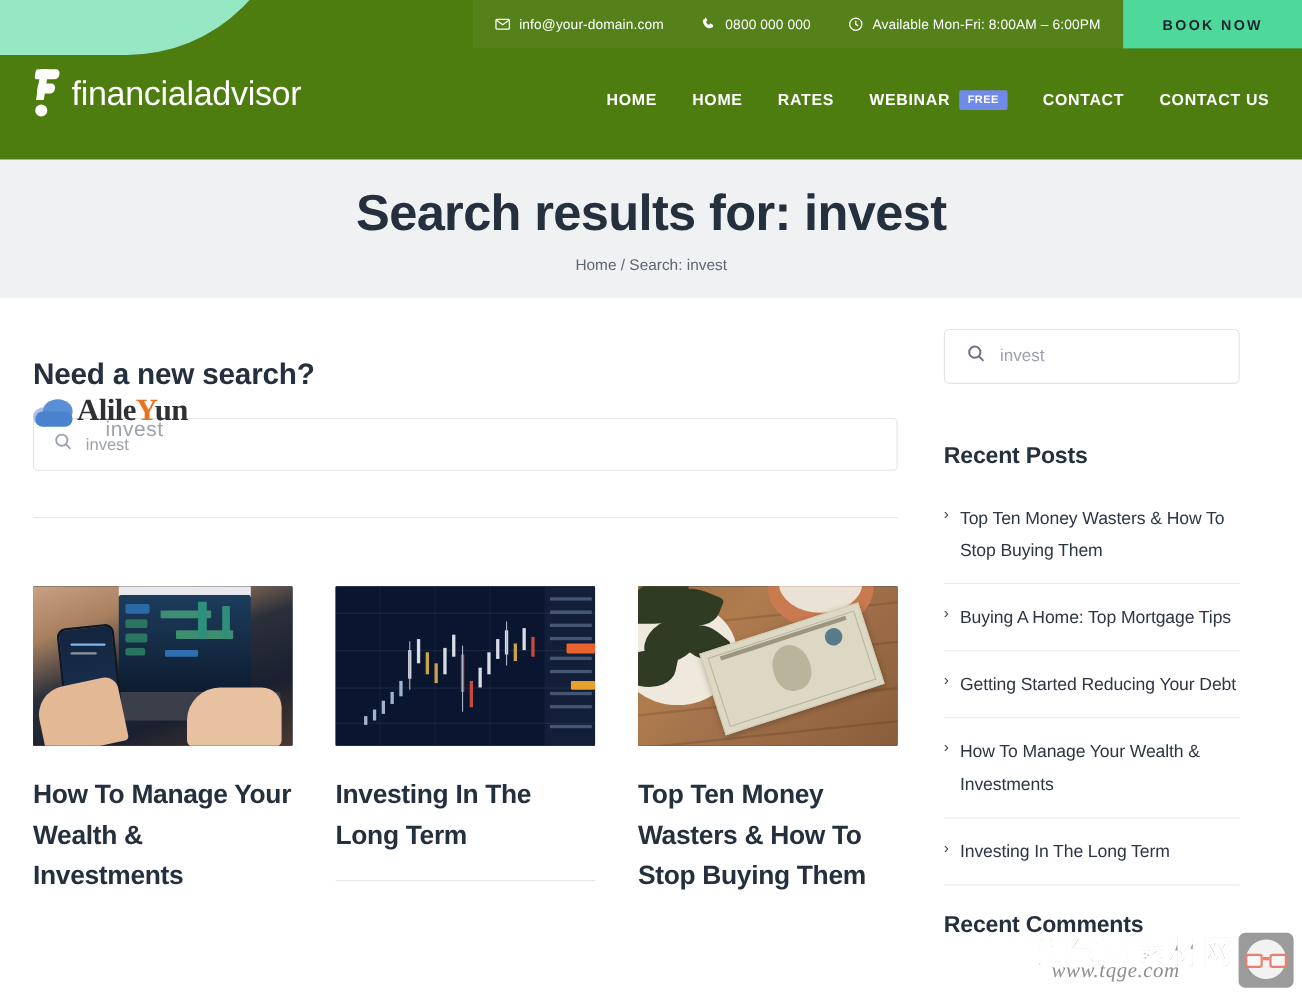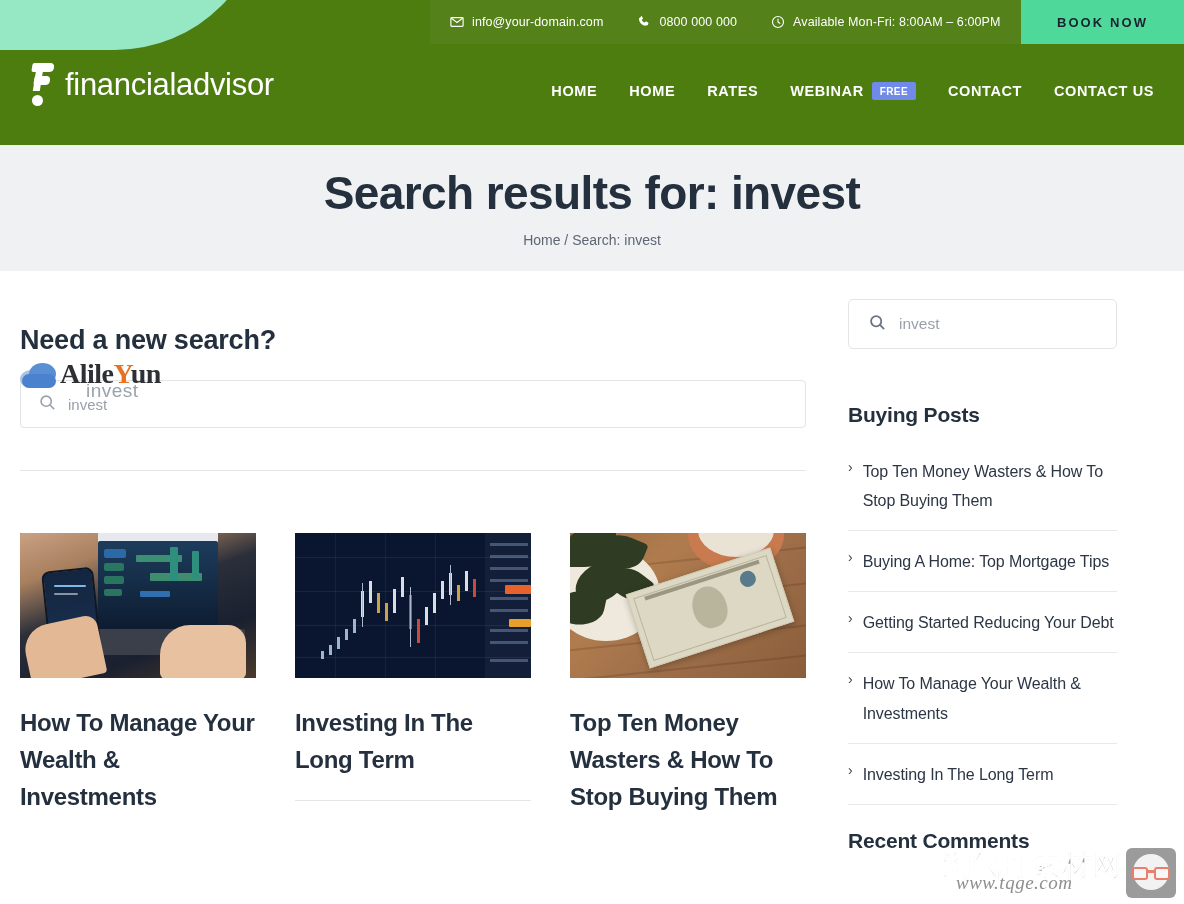--- a/index.html
+++ b/index.html
@@ -130,21 +130,21 @@
   .breadcrumb {
     margin-top: 14px; font-size: 14px; color: #5d6673;
   }
   .breadcrumb span { color: #5d6673; }
   .breadcrumb .crumb-link { cursor: pointer; }
 
   
   .page {
     position: relative;
     width: 1184px;
-    padding: 0 20px;
+    padding: 0 30px;
     display: flex; gap: 38px;
     background: #ffffff;
   }
   .content { width: 790px; padding-top: 54px; }
   .sidebar { width: 269px; padding-top: 28px; }
 
   
   .need-title {
     font-size: 27px; font-weight: bold; color: #25303f;
     letter-spacing: -0.2px;
@@ -636,21 +636,21 @@
     <div class="side-search">
       <span>
         <svg width="17" height="17" viewBox="0 0 18 18" fill="none" stroke="#6b7382" stroke-width="1.9">
           <circle cx="7.6" cy="7.6" r="5.4"></circle>
             <path d="M11.6 11.6 16 16"></path>
         </svg>
       </span>
       <input type="text" placeholder="invest" style="">
     </div>
 
-    <h3 class="side-heading">Buying Posts</h3>
+    <h3 class="side-heading">Recent Posts</h3>
 
     <div class="post-list">
       <div class="post-item">
         <span class="post-chevron">›</span>
         <span class="post-text">Top Ten Money Wasters &amp; How To Stop Buying Them</span>
       </div>
       <div class="post-item">
         <span class="post-chevron">›</span>
         <span class="post-text">Buying A Home: Top Mortgage Tips</span>
       </div>

